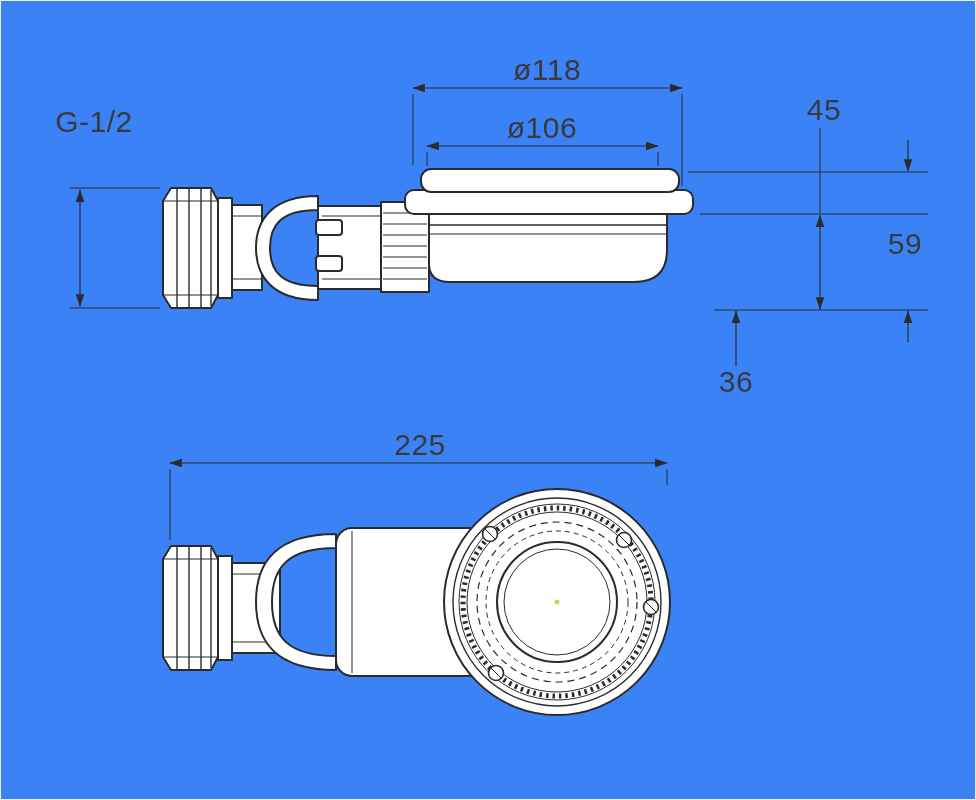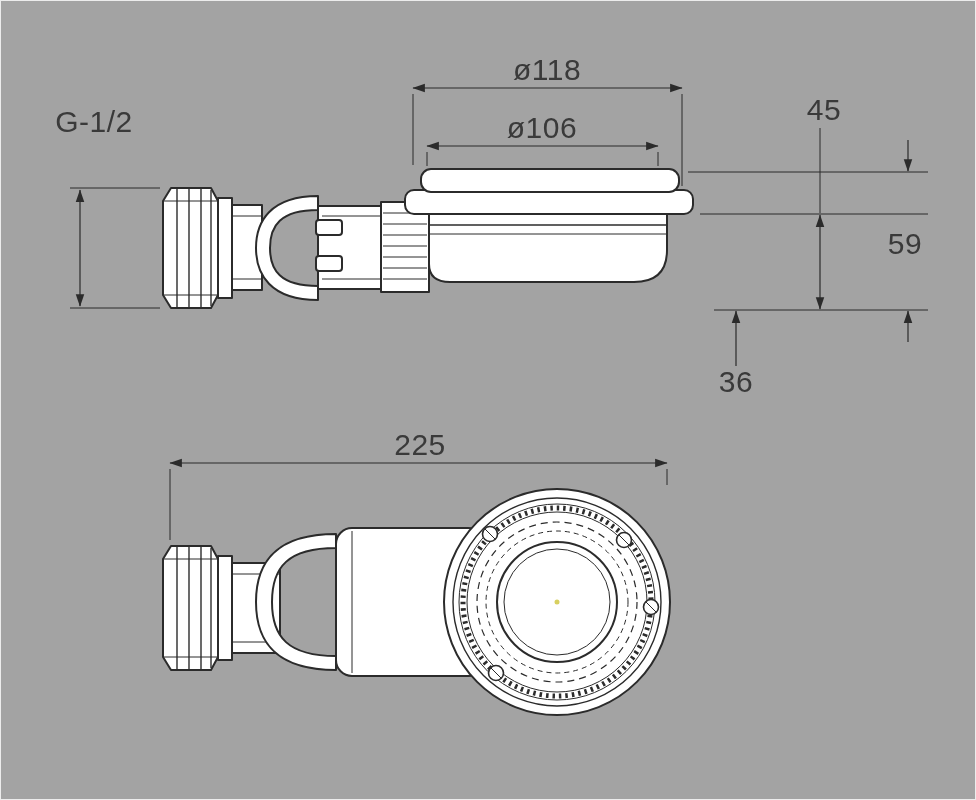--- a/index.html
+++ b/index.html
@@ -1,16 +1,16 @@
 <!DOCTYPE html>
 <html><head>
 <meta charset="utf-8">
 <style>
   html,body{margin:0;padding:0;background:#ffffff;}
-  .page{position:relative;width:976px;height:800px;background:#a3a3a3;overflow:hidden;
+  .page{position:relative;width:976px;height:800px;background:#3b82f6;overflow:hidden;
         font-family:"Liberation Sans", sans-serif;}
   svg{display:block;}
   .outline{fill:#ffffff;stroke:#2b2b2b;stroke-width:2;stroke-linejoin:round;}
   .med{fill:none;stroke:#2b2b2b;stroke-width:1.4;}
   .thin{fill:none;stroke:#2b2b2b;stroke-width:1;}
   .dim{fill:none;stroke:#2b2b2b;stroke-width:1.2;}
   .ext{fill:none;stroke:#2b2b2b;stroke-width:1;}
   .dash{fill:none;stroke:#2b2b2b;}
   .screw{fill:#ffffff;stroke:#2b2b2b;stroke-width:1.6;}
   .dimtext{fill:#3a3a3a;font:500 30px "Liberation Sans", sans-serif;text-anchor:middle;letter-spacing:.5px;}

